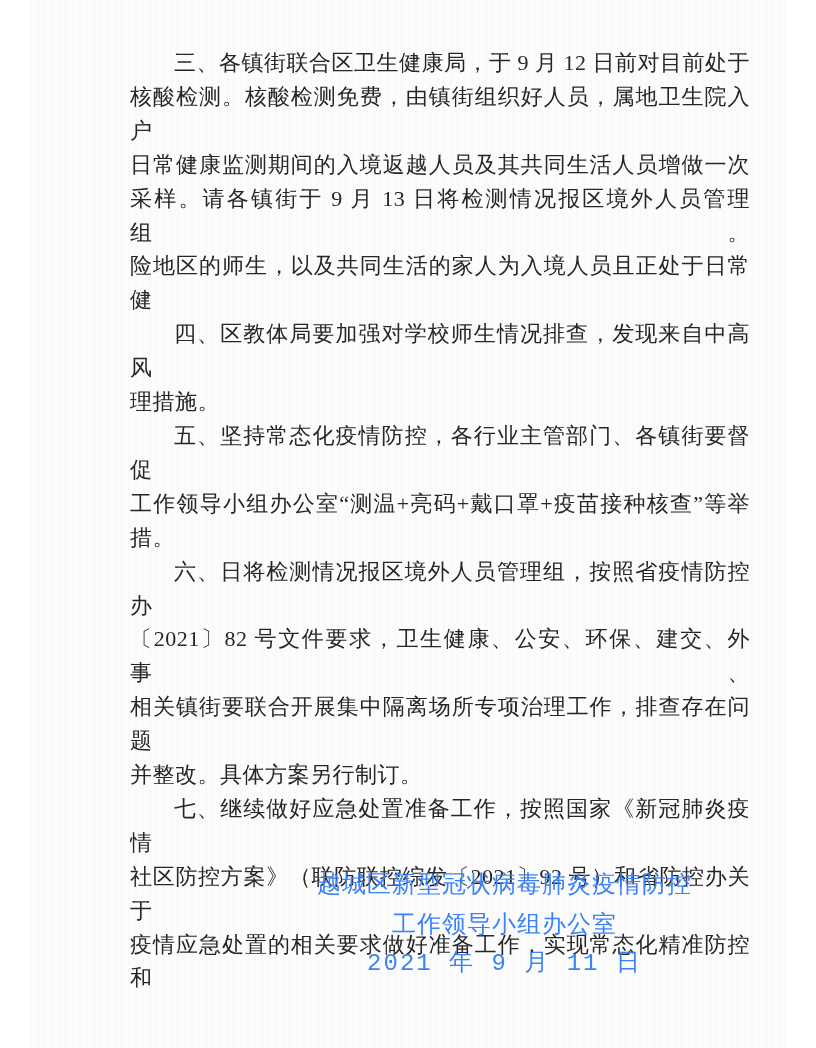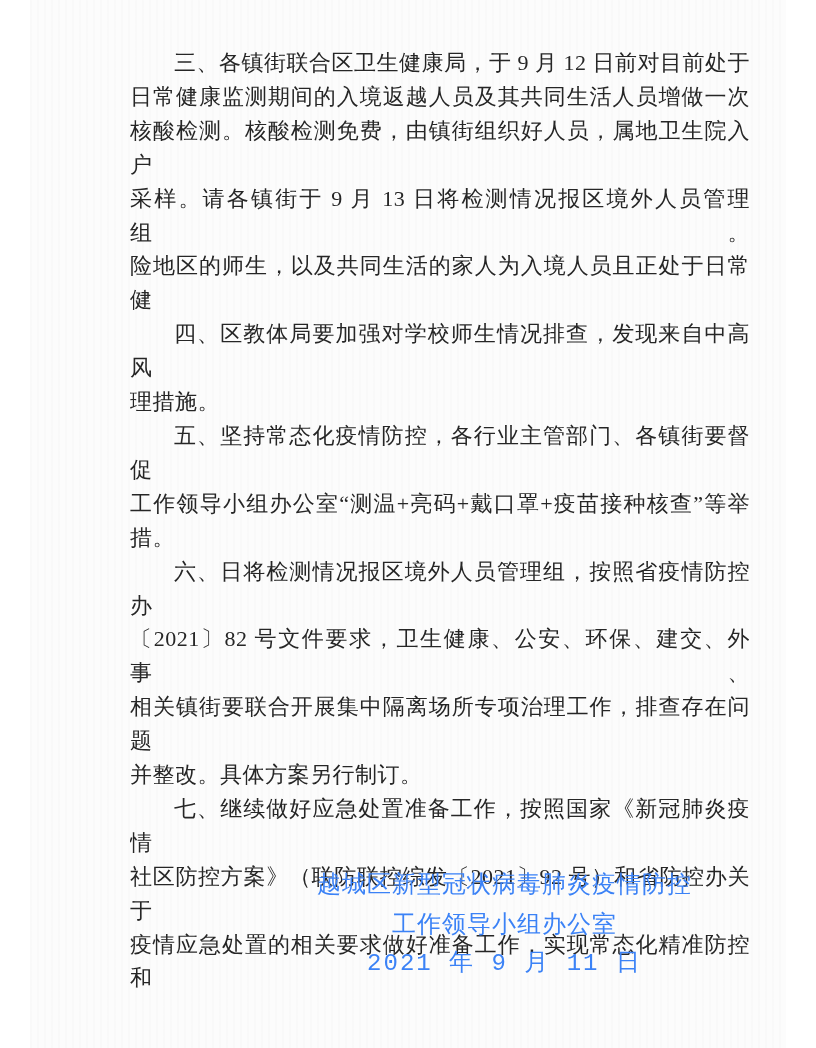--- a/index.html
+++ b/index.html
@@ -61,22 +61,22 @@
   .sig-date { letter-spacing: 2px; font-family: Liberation Mono, monospace; }
 </style>
 </head>
 <body>
 
 <div class="page">
 
   <div class="body-text">
       <div class="para">
         <div class="line first fill">三、各镇街联合区卫生健康局，于 9 月 12 日前对目前处于</div>
+        <div class="line fill">核酸检测。核酸检测免费，由镇街组织好人员，属地卫生院入户</div>
         <div class="line fill">日常健康监测期间的入境返越人员及其共同生活人员增做一次</div>
-        <div class="line fill">核酸检测。核酸检测免费，由镇街组织好人员，属地卫生院入户</div>
         <div class="line fill">采样。请各镇街于 9 月 13 日将检测情况报区境外人员管理组。</div>
       </div>
       <div class="para">
         <div class="line fill">险地区的师生，以及共同生活的家人为入境人员且正处于日常健</div>
         <div class="line first fill">四、区教体局要加强对学校师生情况排查，发现来自中高风</div>
         <div class="line">理措施。</div>
       </div>
       <div class="para">
         <div class="line first fill">五、坚持常态化疫情防控，各行业主管部门、各镇街要督促</div>
         <div class="line">工作领导小组办公室“测温+亮码+戴口罩+疫苗接种核查”等举措。</div>

